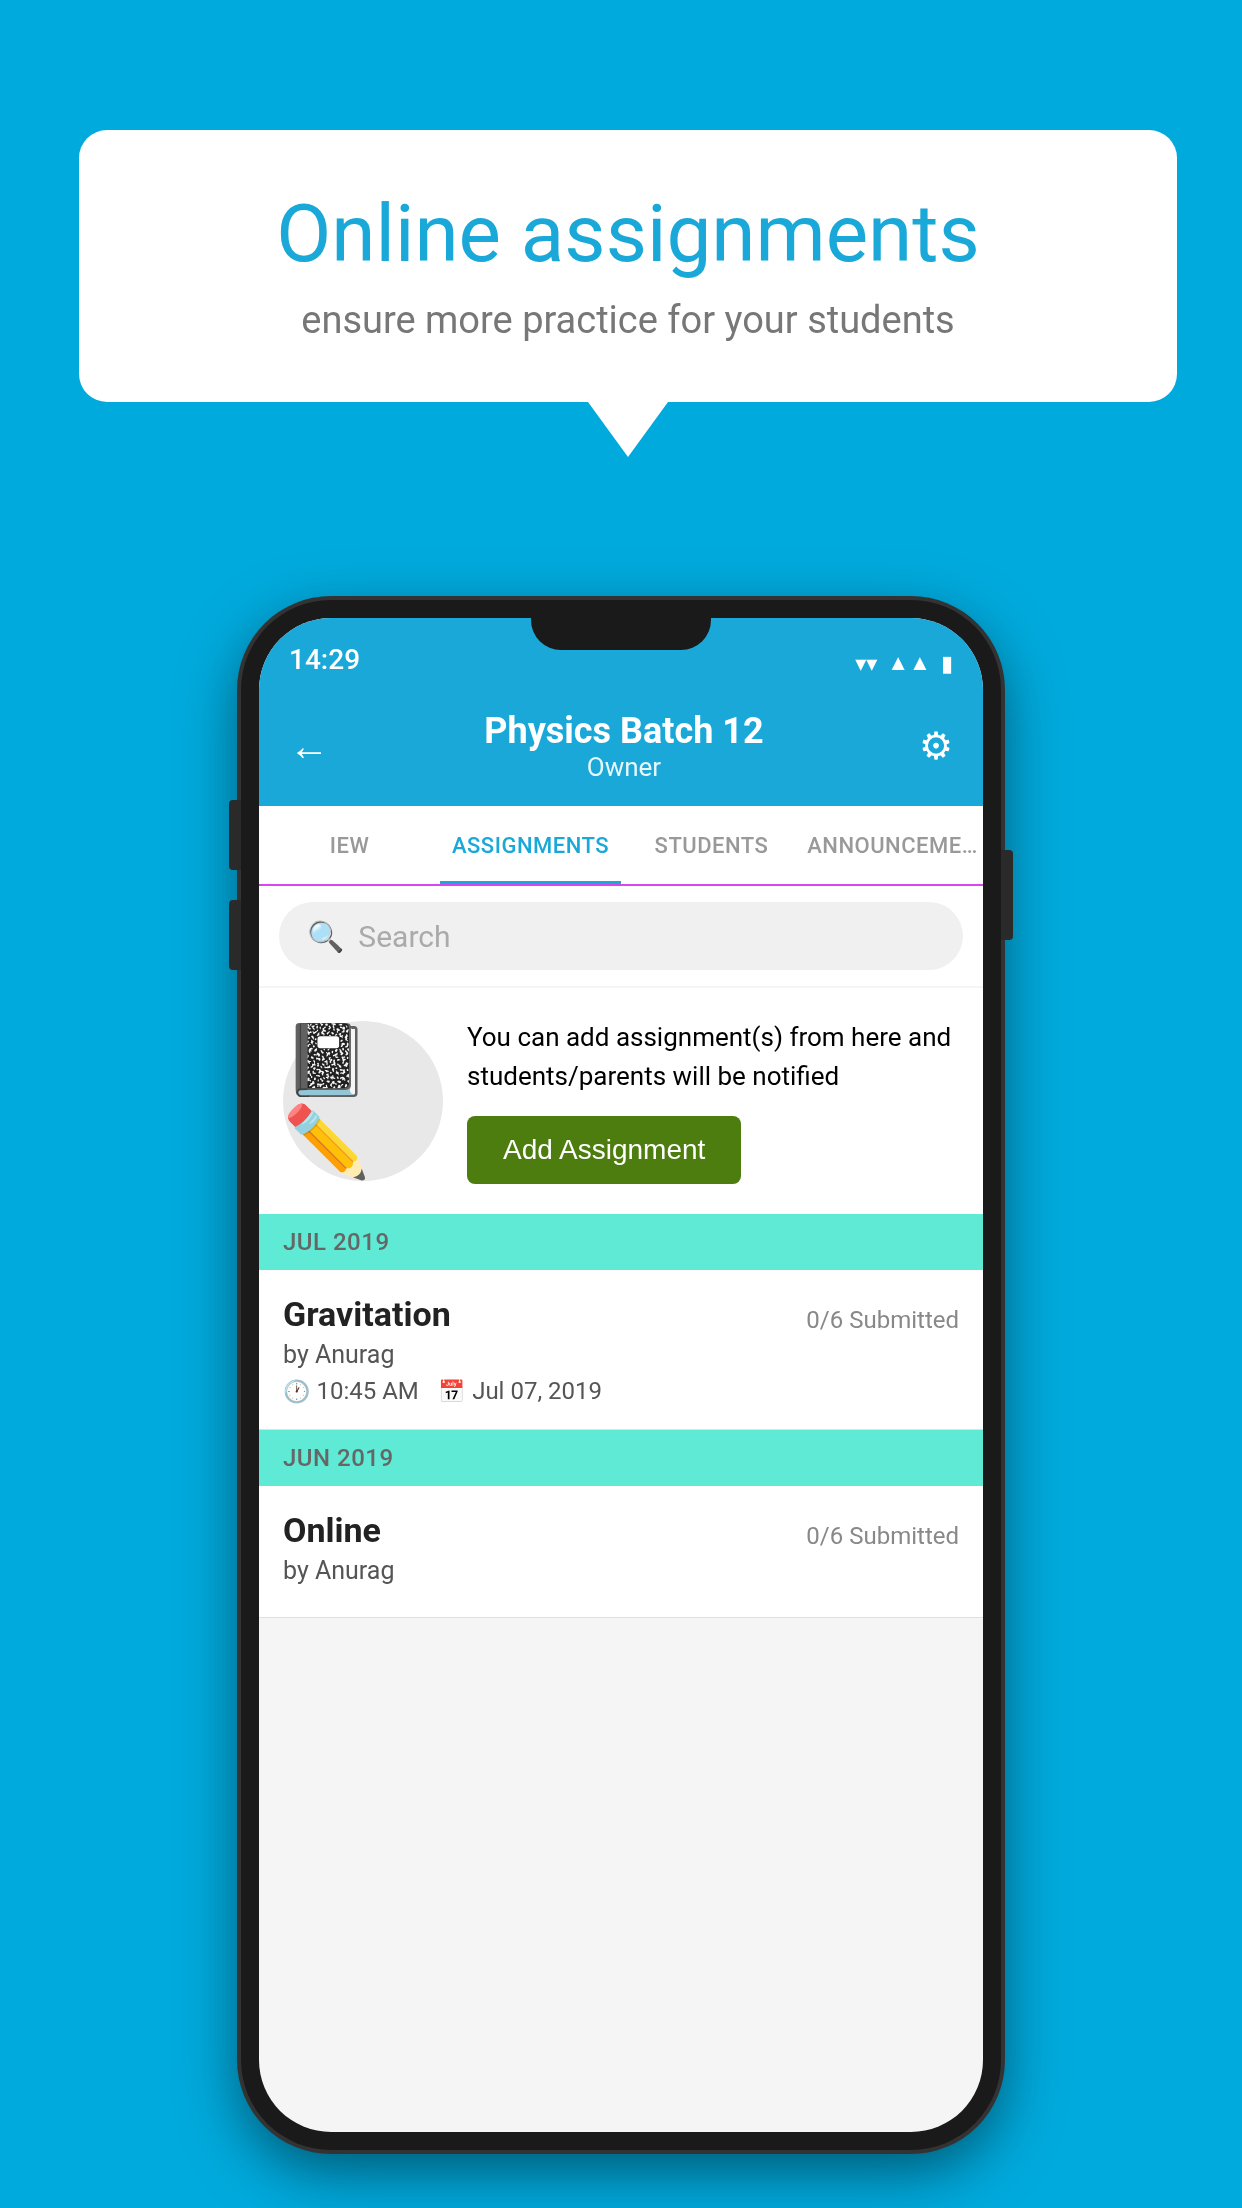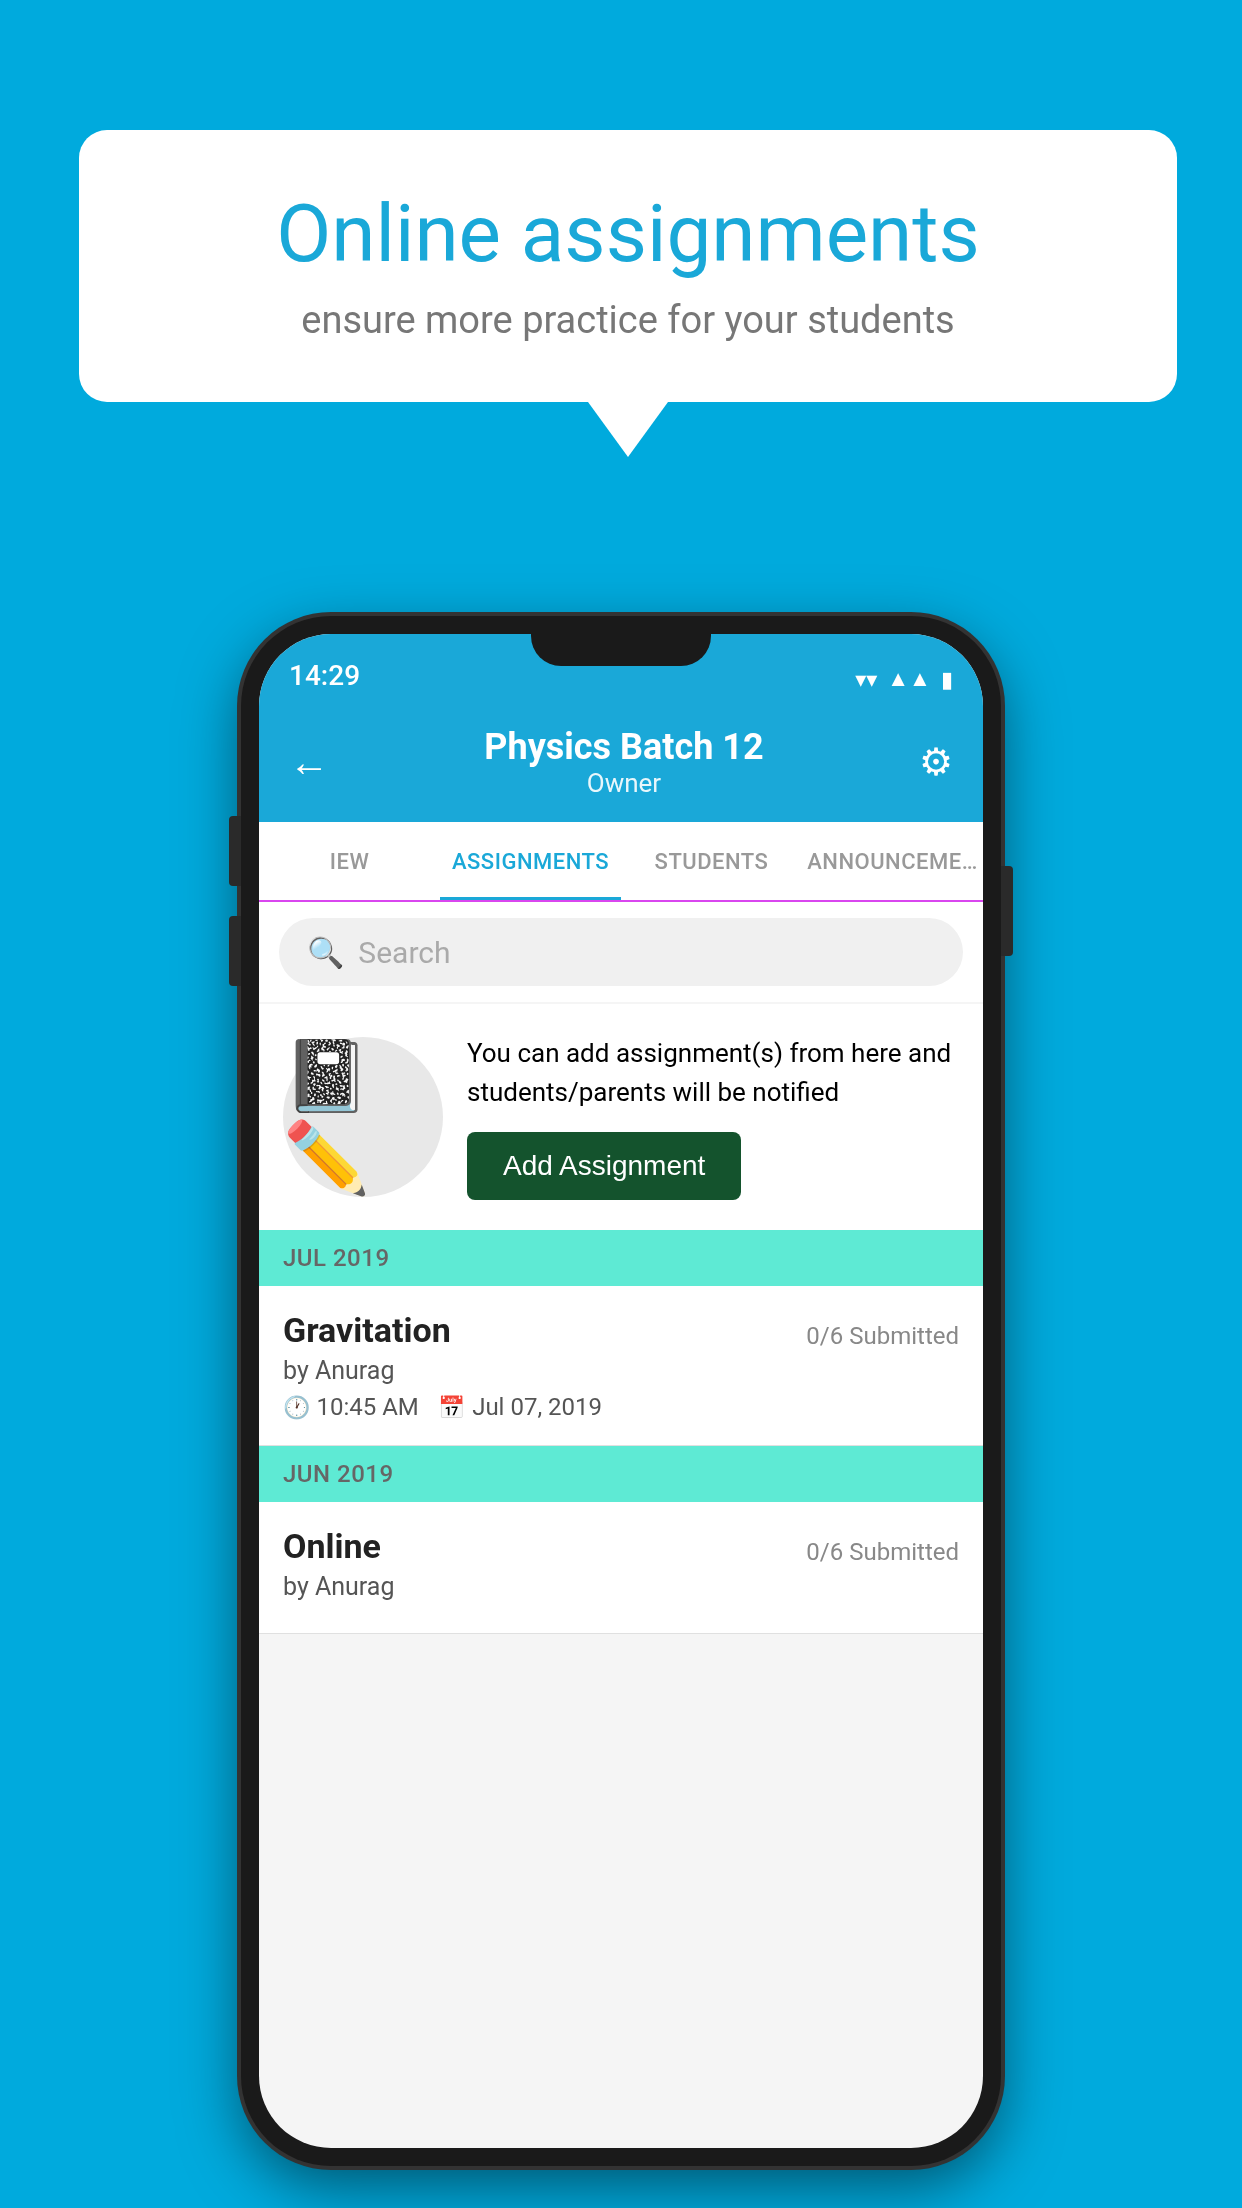--- a/index.html
+++ b/index.html
@@ -50,21 +50,21 @@
       width: 0;
       height: 0;
       border-left: 40px solid transparent;
       border-right: 40px solid transparent;
       border-top: 55px solid white;
     }
 
     
     .phone-container {
       position: absolute;
-      top: 616px;
+      top: 600px;
       left: 50%;
       transform: translateX(-50%);
       width: 760px;
       height: 1550px;
     }
 
     
     .phone-shell {
       width: 760px;
       height: 1550px;
@@ -262,21 +262,21 @@
     }
 
     .promo-description {
       font-size: 26px;
       color: #000000;
       line-height: 1.5;
       margin-bottom: 20px;
     }
 
     .add-assignment-btn {
-      background: #14532d;
+      background: #4d7c0f;
       color: white;
       border: none;
       border-radius: 8px;
       padding: 18px 36px;
       font-size: 28px;
       font-weight: 500;
       cursor: pointer;
       display: inline-block;
     }
 

